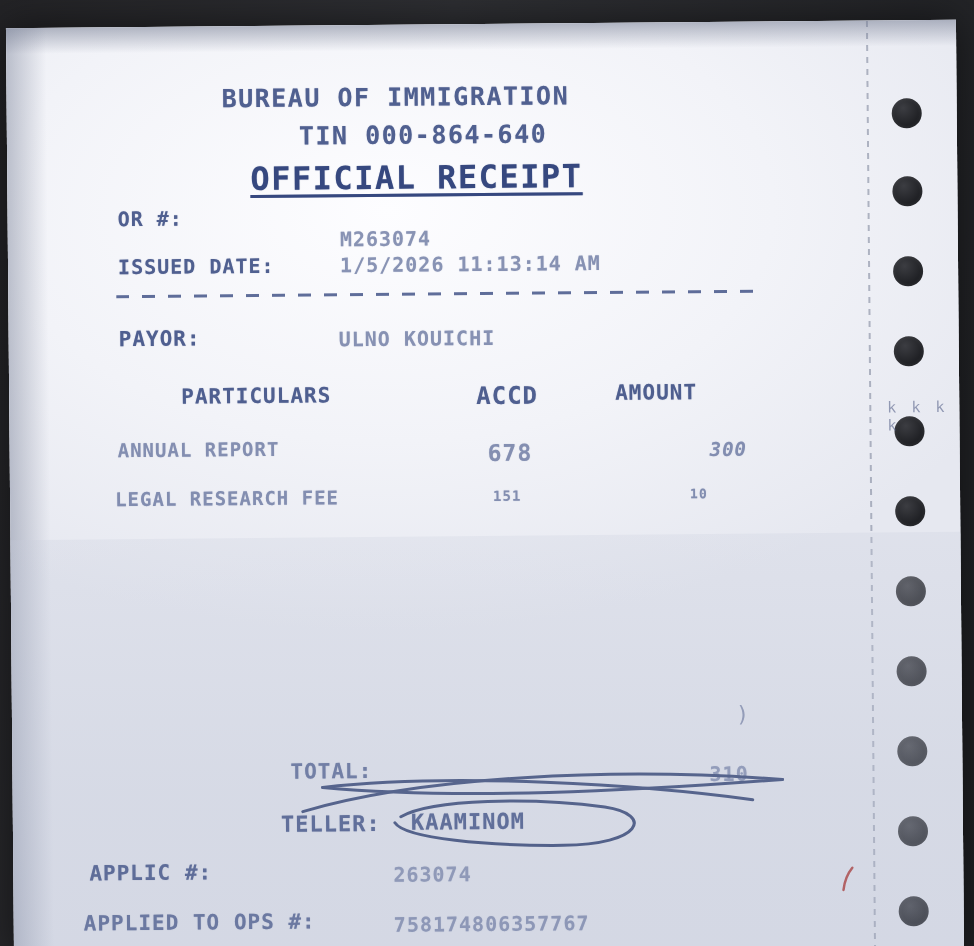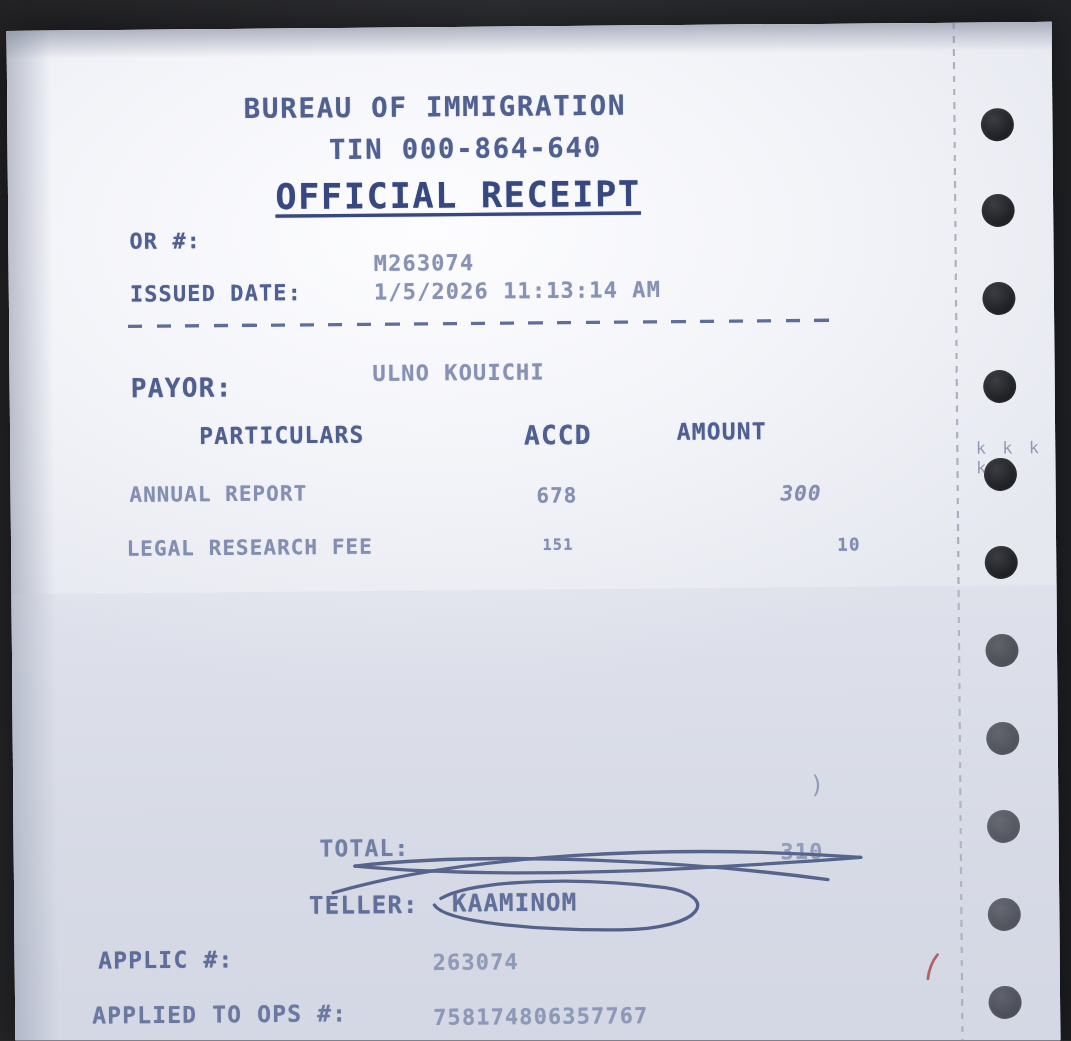--- a/index.html
+++ b/index.html
@@ -110,33 +110,33 @@
   .val-or    { left: 332px; top: 182px; font-size: 20px; margin-top: 20px; }
   .lbl-date  { left: 110px; top: 228px; font-size: 20px; }
   .val-date  { left: 332px; top: 228px; font-size: 20px; }
 
   .dashes {
     position: absolute;
     left: 108px; top: 268px; width: 640px; height: 3px;
     background: repeating-linear-gradient(90deg, rgba(44,63,121,0.75) 0 13px, rgba(44,63,121,0) 13px 26px);
   }
 
-  .lbl-payor { left: 110px; top: 312px; font-size: 24px; }
+  .lbl-payor { left: 110px; top: 300px; font-size: 21px; }
   .val-payor { left: 330px; top: 302px; font-size: 20px; }
 
   .col-part  { left: 172px; top: 358px; font-size: 21px; }
   .col-accd  { left: 467px; top: 358px; font-size: 24px; }
   .col-amt   { left: 606px; top: 358px; font-size: 21px; }
 
   .r1-part { left: 108px; top: 412px; font-size: 19px; }
-  .r1-accd { left: 478px; top: 416px; font-size: 19px; }
+  .r1-accd { left: 478px; top: 416px; font-size: 23px; }
   .r1-amt  { left: 700px; top: 416px; font-size: 19px; font-style: italic; }
   .r2-part { left: 105px; top: 461px; font-size: 19px; }
   .r2-accd { left: 483px; top: 464px; font-size: 14px; }
-  .r2-amt  { left: 751px; top: 464px; font-size: 16px; }
+  .r2-amt  { left: 680px; top: 464px; font-size: 13px; }
 
   .lbl-total { left: 278px; top: 734px; font-size: 21px; }
   .val-total { left: 697px; top: 740px; font-size: 20px; }
 
   .lbl-teller { left: 268px; top: 786px; font-size: 22px; opacity: 0.95; }
   .val-teller { left: 398px; top: 785px; font-size: 22px; opacity: 0.95; }
 
   .lbl-applic { left: 76px; top: 834px; font-size: 21px; opacity: 0.95; }
   .val-applic { left: 380px; top: 838px; font-size: 20px; }
 

